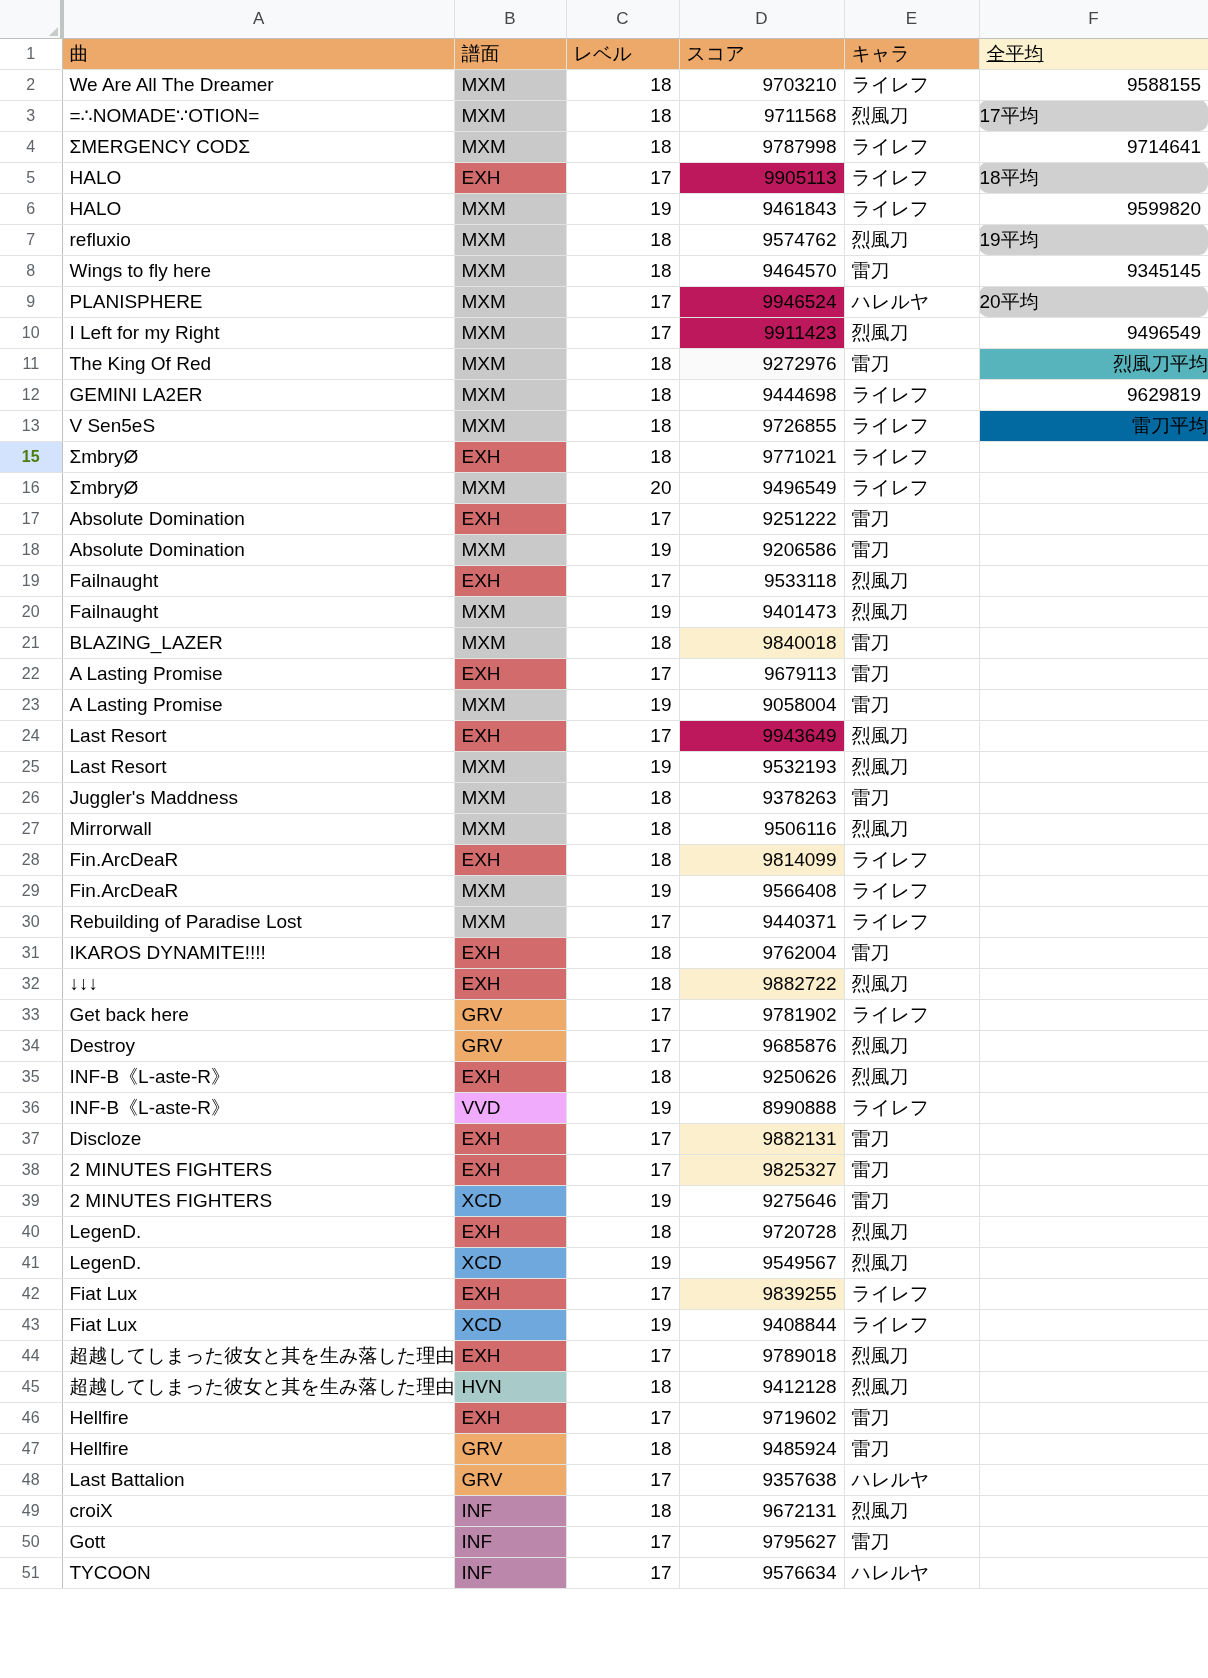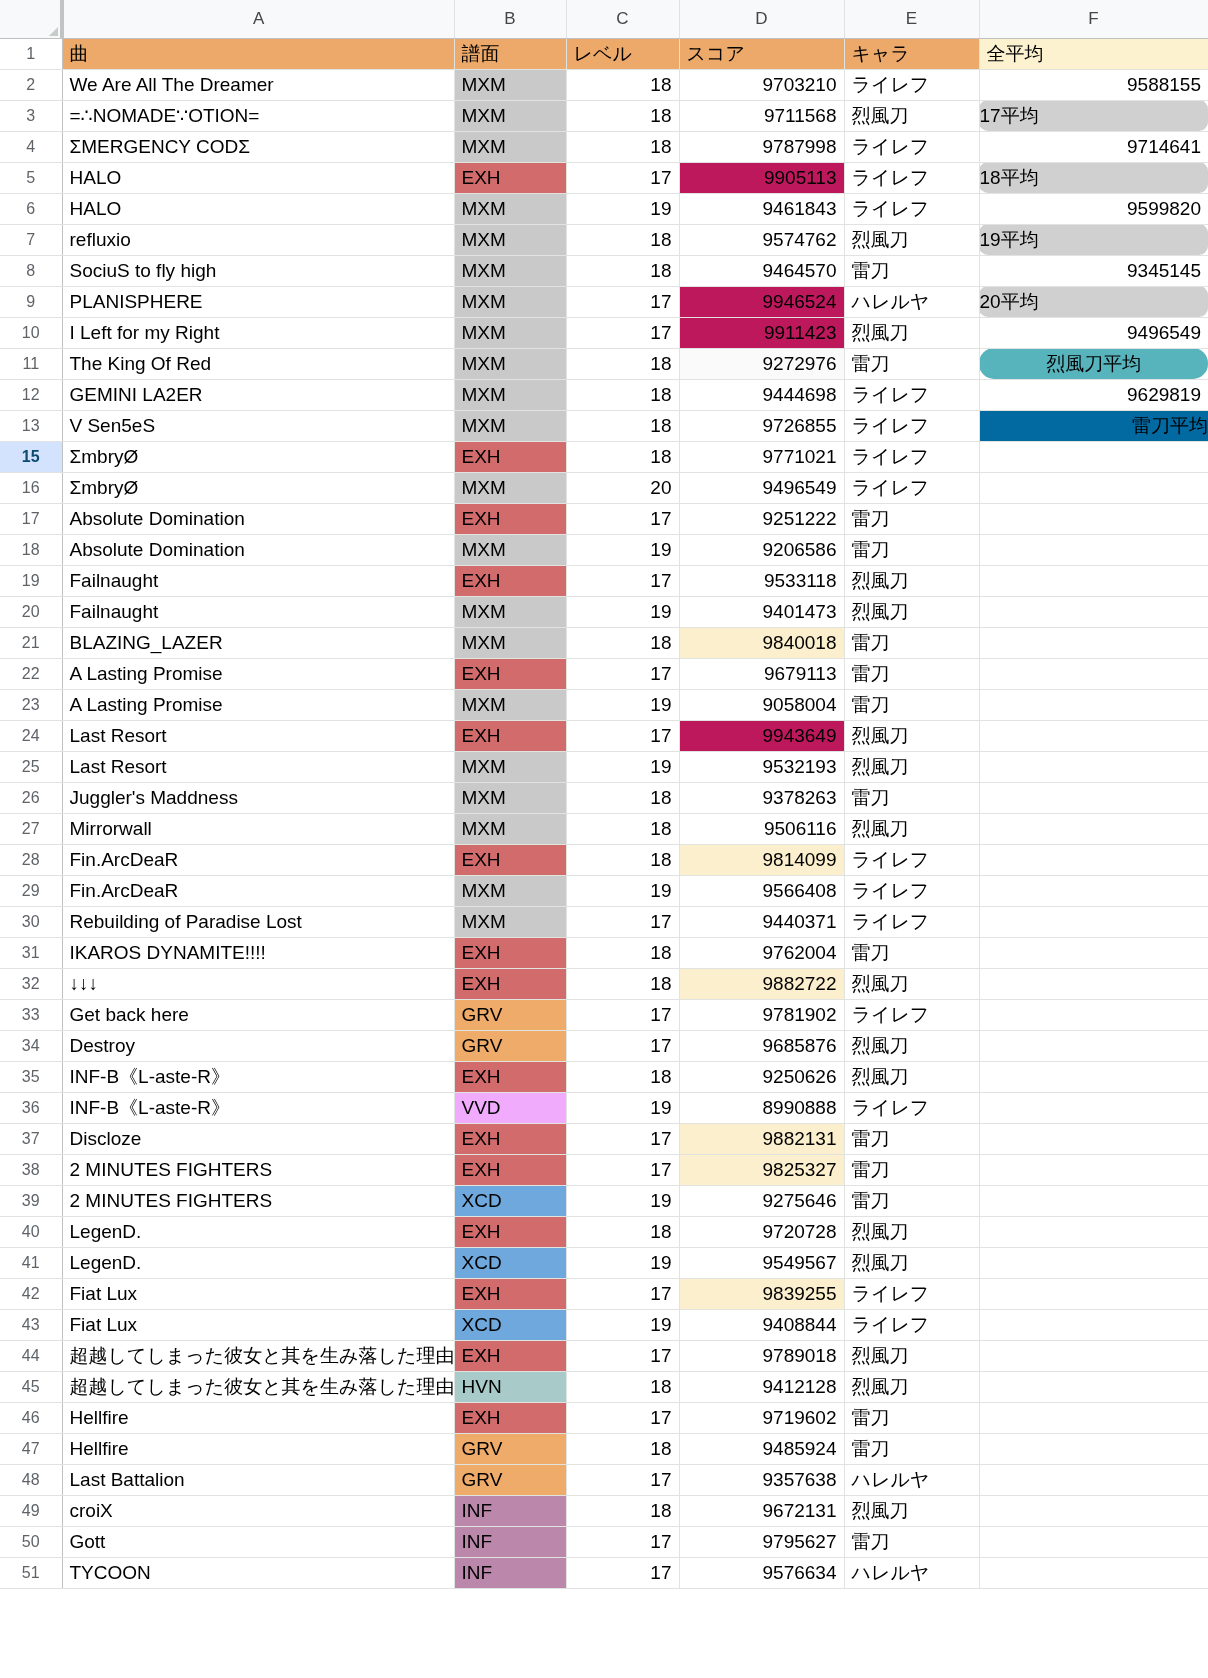--- a/index.html
+++ b/index.html
@@ -62,21 +62,21 @@
     border-right: 1px solid #c0c0c0;
     border-bottom: 1px solid #e1e3e1;
     color: #5f6368;
     font-size: 16px;
     text-align: center;
     vertical-align: middle;
     width: 62px;
   }
   td.rowhead.sel {
     background: #d3e3fd;
-    color: #0c4a6e;
+    color: #4d7c0f;
     font-weight: bold;
     margin-left: 32px;
   }
 
   
   td.cell {
     border-right: 1px solid #e1e3e1;
     border-bottom: 1px solid #e1e3e1;
     font-size: 19px;
     color: #000000;
@@ -90,40 +90,40 @@
   tr.datarow { height: 30px; }
   tr.headrow { height: 30px; }
 
   
   td.hdr {
     background: #eda96a;
     font-size: 19px;
     text-align: left;
     padding-left: 7px;
   }
-  td.hdr-f { background: #fdf2d0; }
+  td.hdr-f { background: #fdf2d0; text-decoration: underline; }
 
   
   .d-MXM { background: #c9c9c9; }
   .d-EXH { background: #d26b6b; }
   .d-GRV { background: #eeab6a; }
   .d-INF { background: #bb87ab; }
   .d-XCD { background: #6fa8dc; }
   .d-VVD { background: #f0abfc; }
   .d-HVN { background: #a8cac9; }
 
   
   .sc-strong { background: #be185d; }
   .sc-light  { background: #fcefcd; }
   .sc-faint  { background: #fafafa; }
   .sc-none   { background: #ffffff; }
 
   
   .f-label  { background: #d0d0d0; text-align: left; padding-left: 7px; border-radius: 9px; }
-  .f-teal   { background: #57b4bd; color: #ffffff; text-align: center; padding-left: 7px; border-radius: 15px; }
+  .f-teal   { background: #57b4bd; color: #ffffff; text-align: right; padding-left: 7px; }
   .f-orange { background: #0369a1; color: #ffffff; text-align: right; padding-left: 7px; }
   .f-val    { background: #ffffff; }
   .f-blank  { background: #ffffff; }
 
   td.lastcol { border-right: none; }
 </style>
 </head>
 <body>
 
 <div id="sheet">
@@ -209,21 +209,21 @@
           <td class="rowhead">7</td>
           <td class="cell txt">refluxio</td>
           <td class="cell txt d-MXM">MXM</td>
           <td class="cell num">18</td>
           <td class="cell num sc-none">9574762</td>
           <td class="cell txt">烈風刀</td>
           <td class="cell f-label lastcol">19平均</td>
         </tr>
         <tr class="datarow">
           <td class="rowhead">8</td>
-          <td class="cell txt">SociuS to fly high</td>
+          <td class="cell txt">Wings to fly here</td>
           <td class="cell txt d-MXM">MXM</td>
           <td class="cell num">18</td>
           <td class="cell num sc-none">9464570</td>
           <td class="cell txt">雷刀</td>
           <td class="cell f-val num lastcol">9345145</td>
         </tr>
         <tr class="datarow">
           <td class="rowhead">9</td>
           <td class="cell txt">PLANISPHERE</td>
           <td class="cell txt d-MXM">MXM</td>

